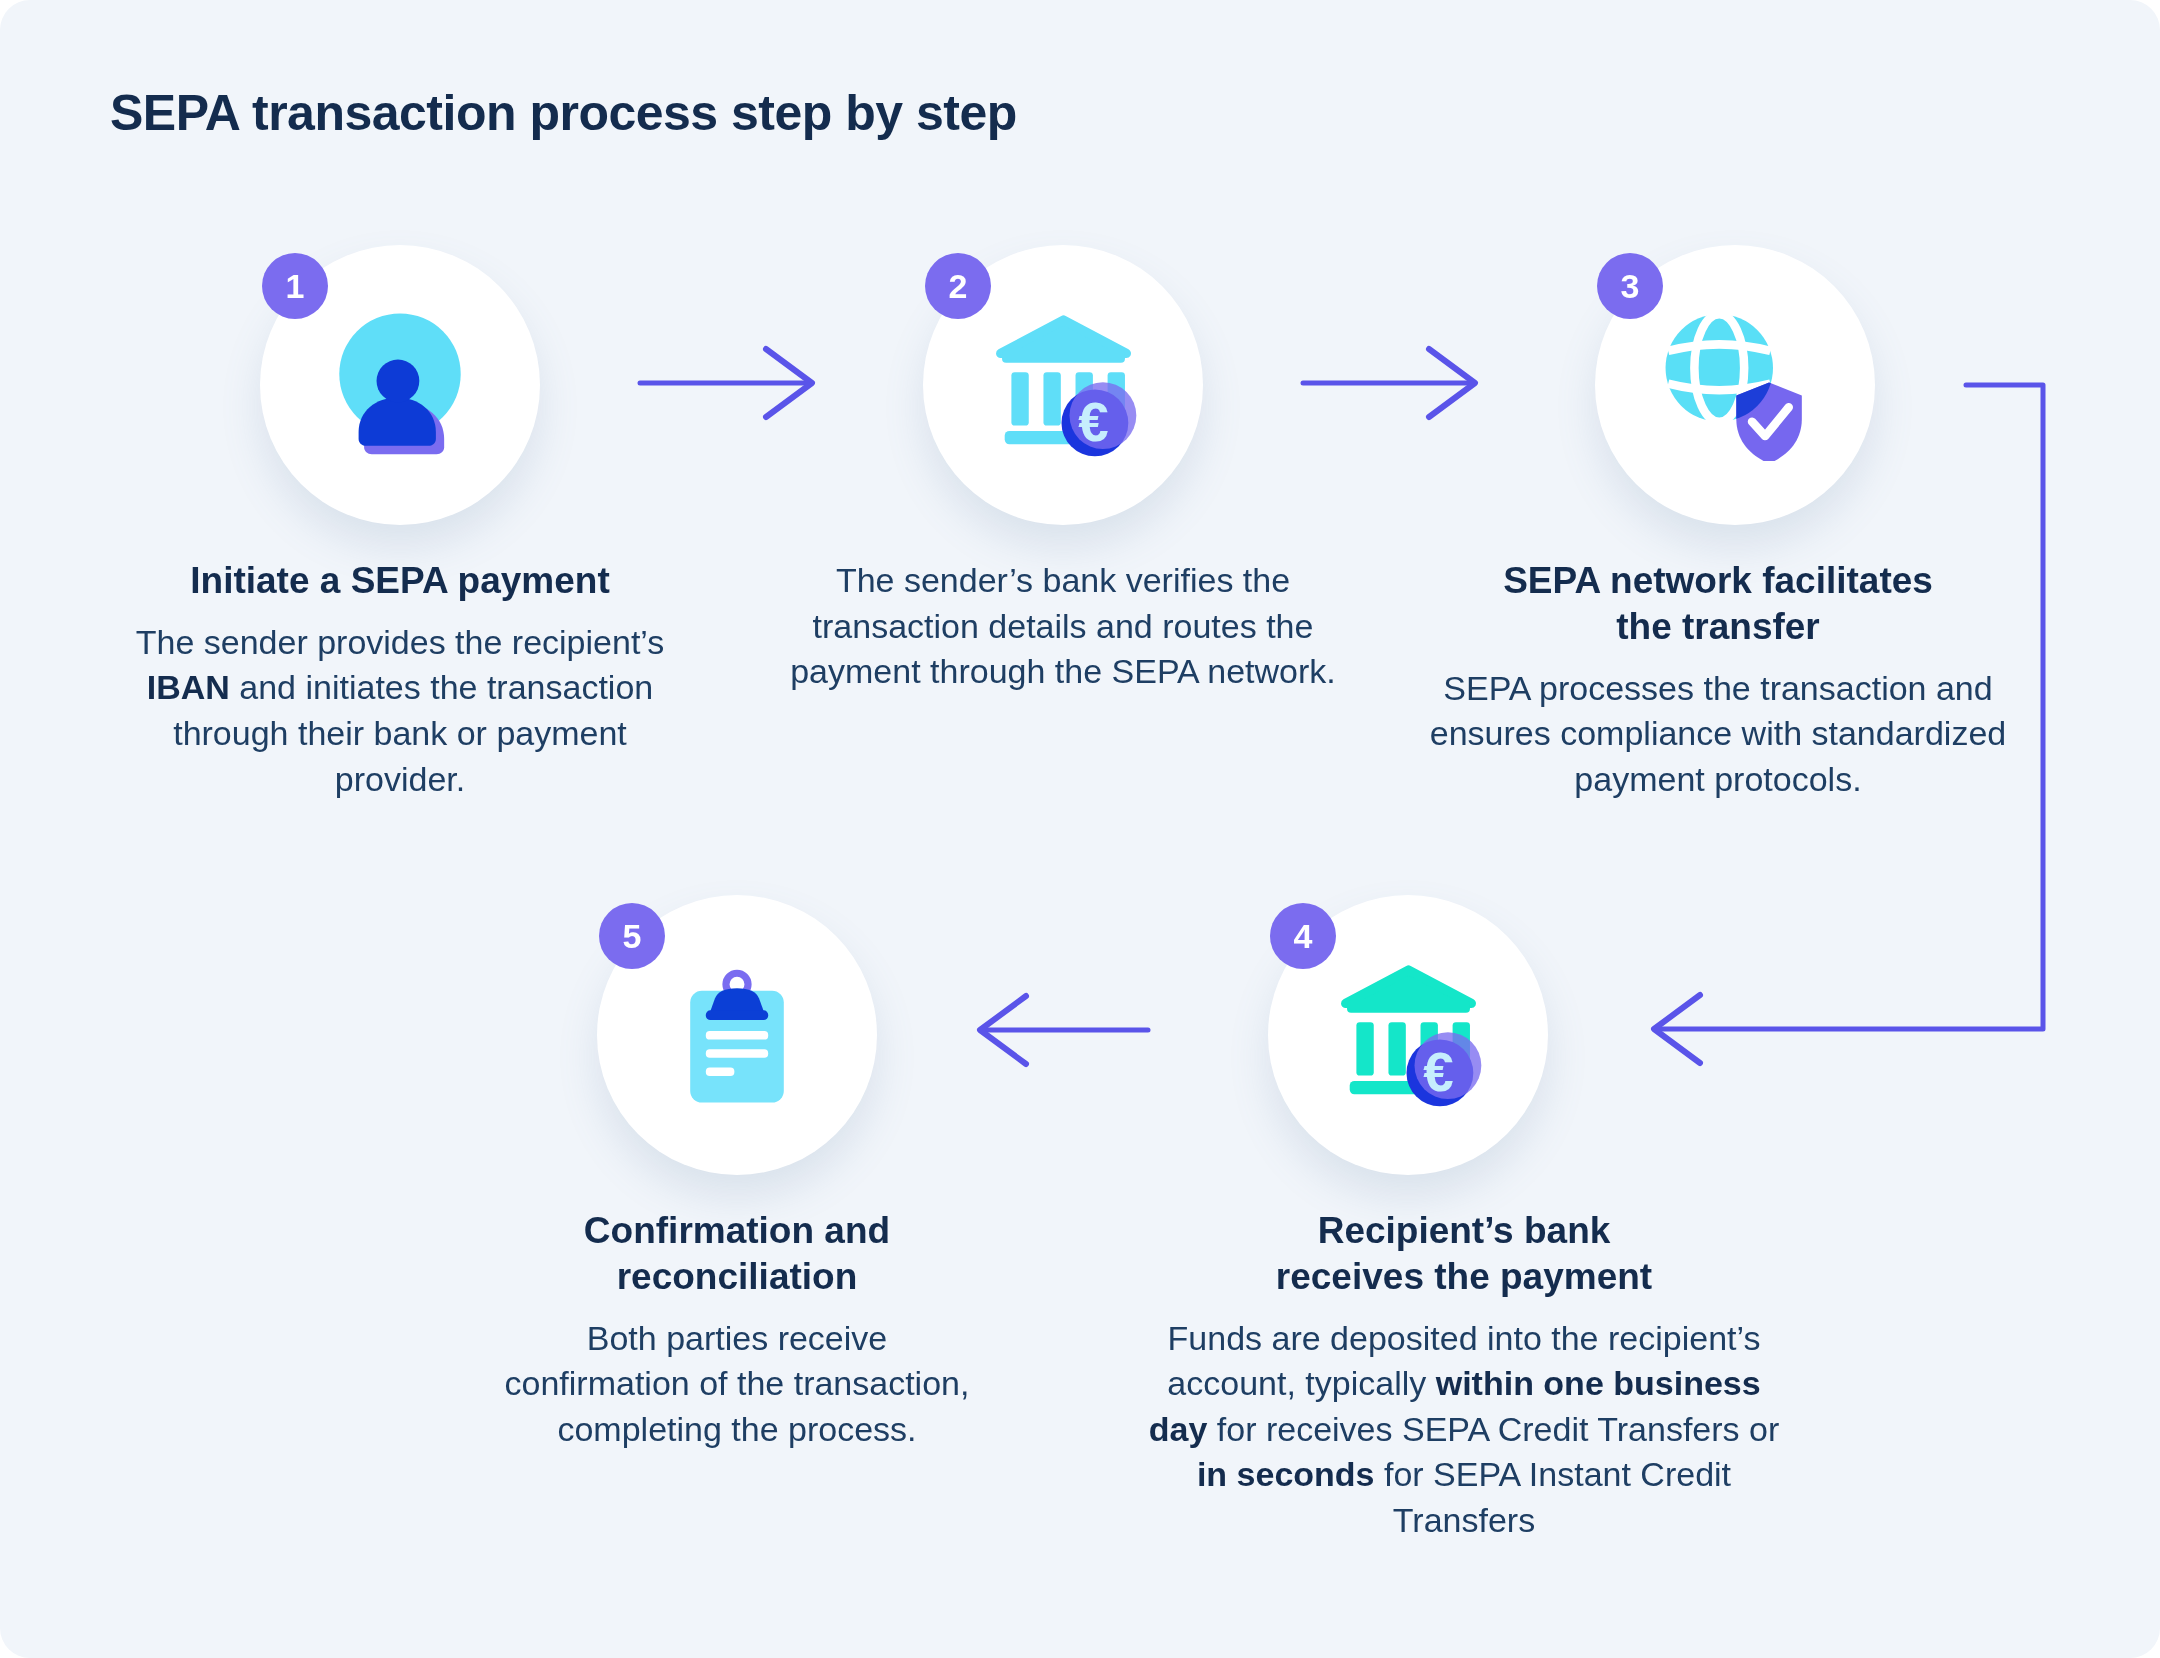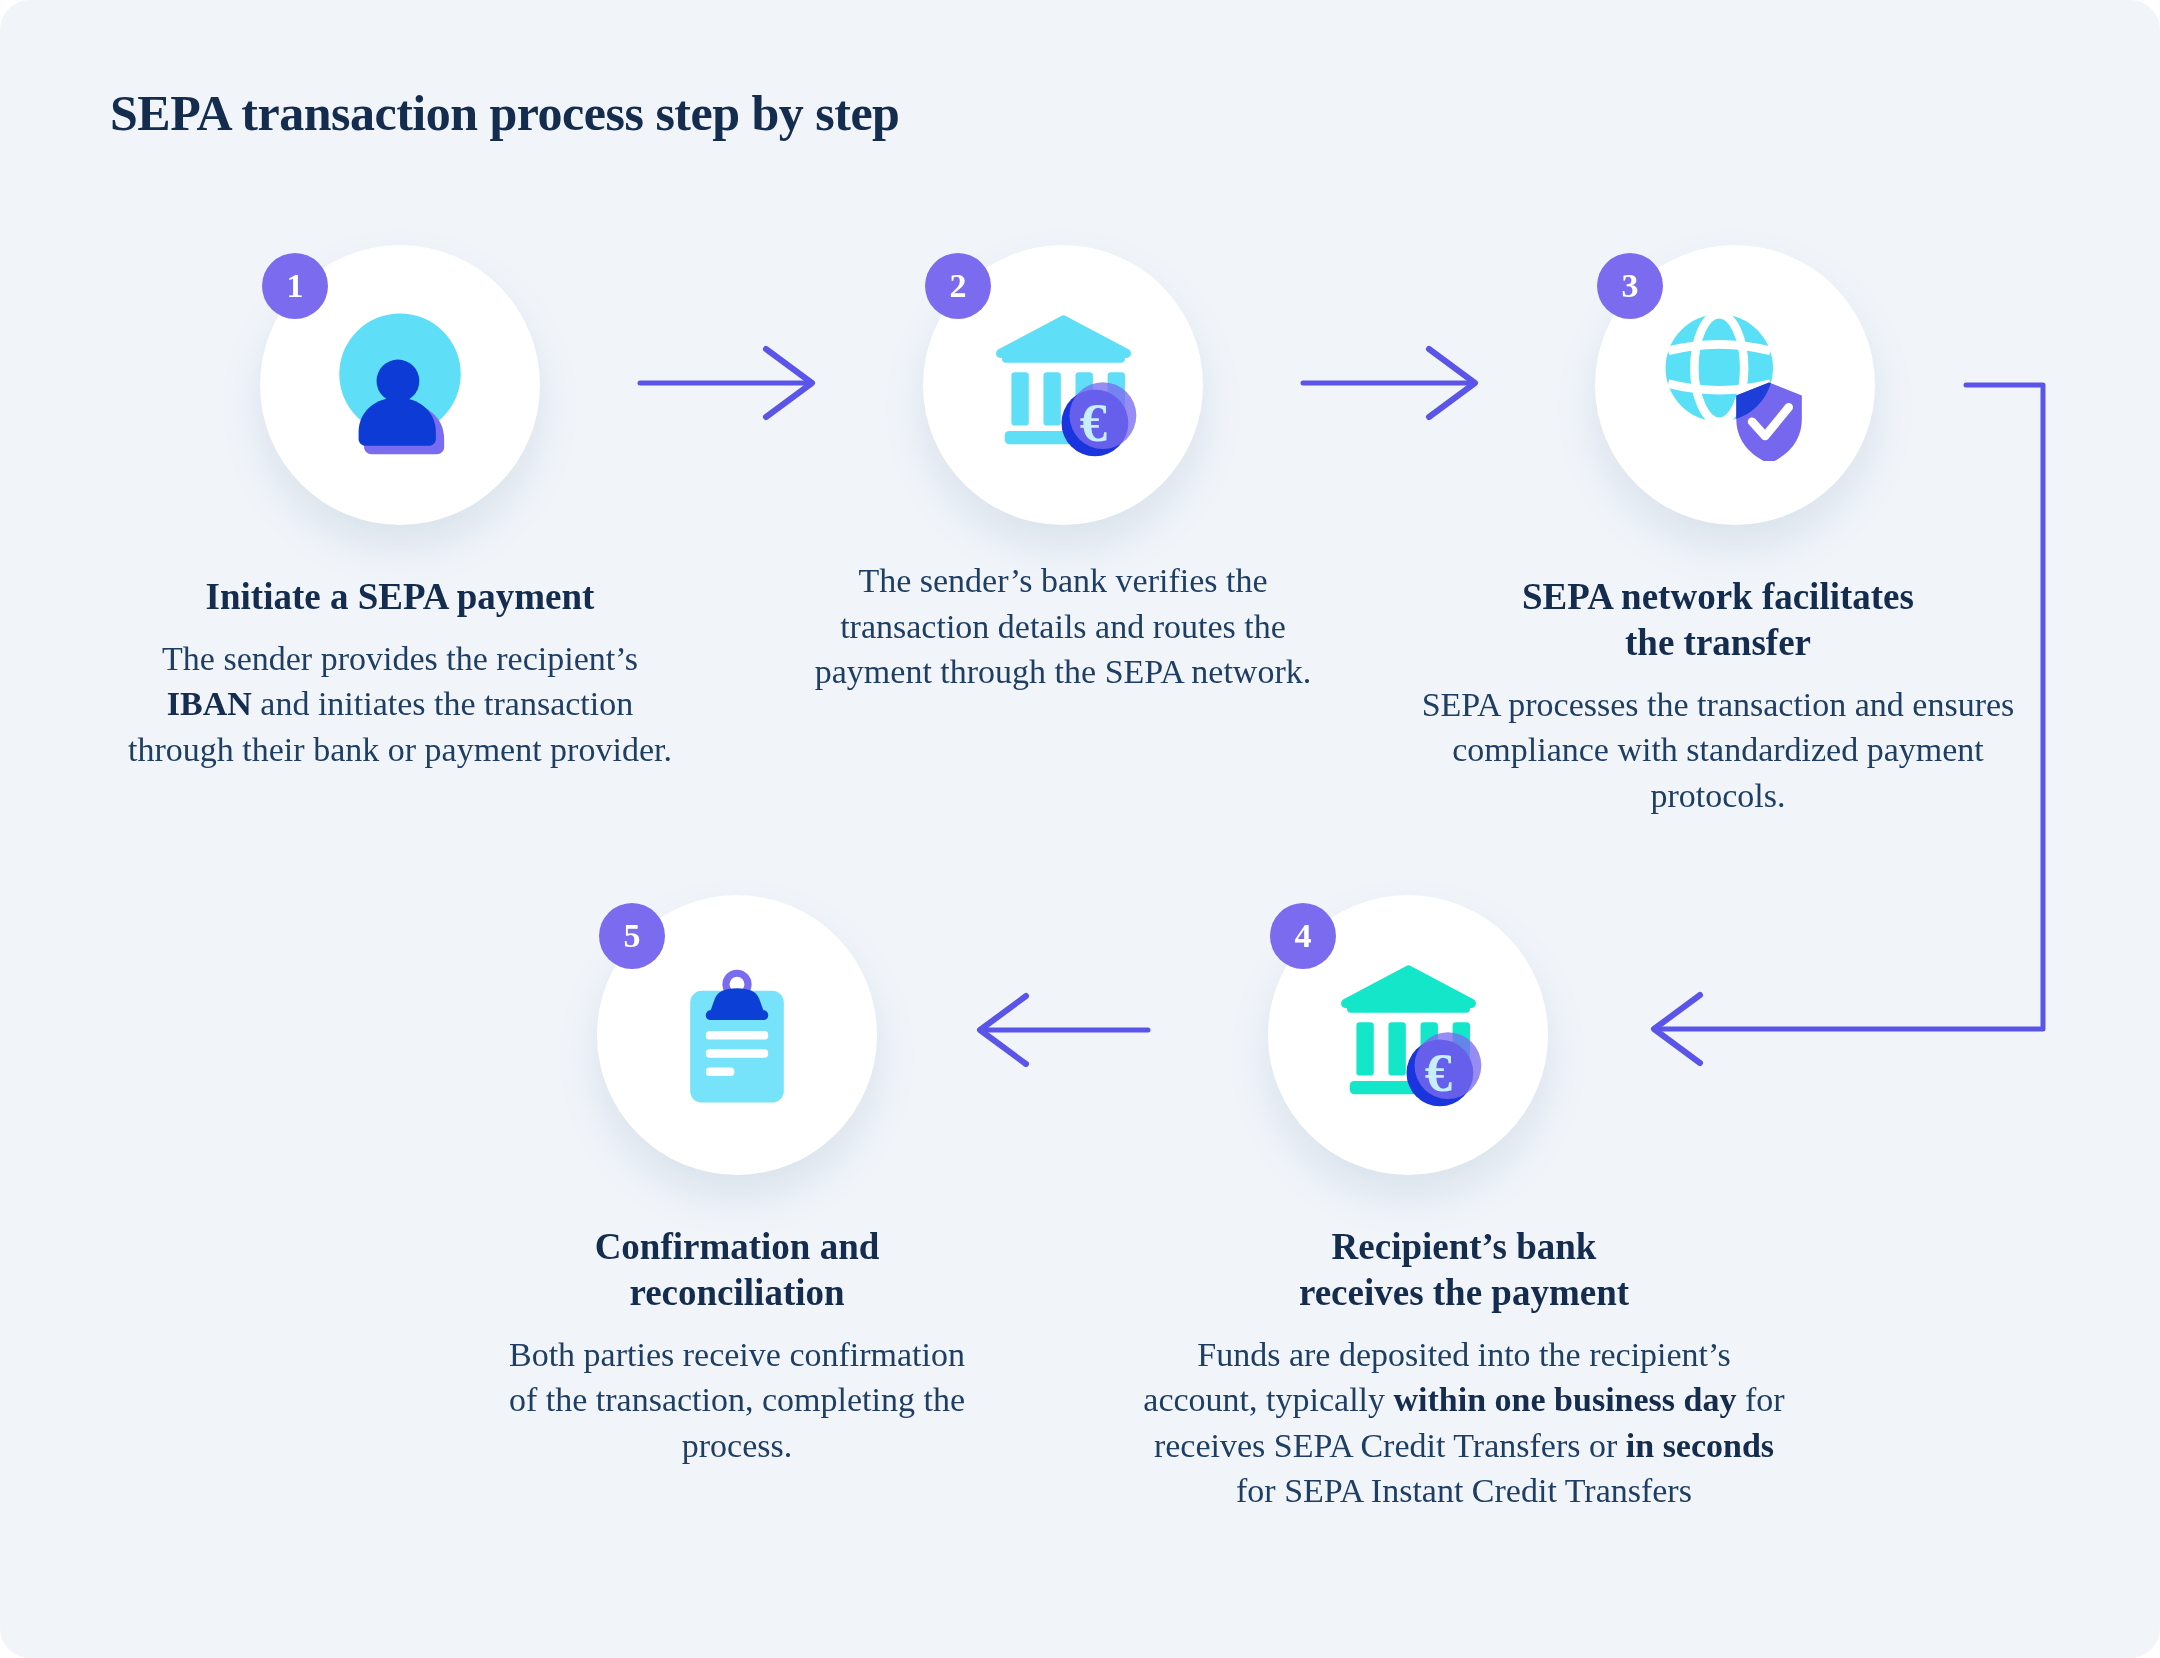--- a/index.html
+++ b/index.html
@@ -1,32 +1,32 @@
 <!DOCTYPE html>
 <html><head>
 <meta charset="utf-8">
 <style>
   html,body{margin:0;padding:0;background:#ffffff;}
   body{font-family:"Liberation Sans", sans-serif;}
-  .canvas{position:relative;width:2160px;height:1658px;background:#F1F5FA;border-radius:30px;overflow:hidden;font-family:Liberation Serif, serif;}
+  .canvas{position:relative;width:2160px;height:1658px;background:#F1F5FA;border-radius:30px;overflow:hidden;}
   .page-title{position:absolute;left:110px;top:84px;font-size:50px;font-weight:700;color:#142C4E;letter-spacing:-0.5px;}
 
   .circle{position:absolute;width:280px;height:280px;border-radius:50%;background:#ffffff;
           box-shadow:0 22px 40px rgba(100,130,170,0.16);display:flex;align-items:center;justify-content:center;}
   #c1{left:260px;top:245px}
   #c2{left:923px;top:245px}
   #c3{left:1595px;top:245px}
   #c4{left:1268px;top:895px}
   #c5{left:597px;top:895px}
 
   .badge{position:absolute;left:2px;top:8px;width:66px;height:66px;border-radius:50%;background:#7B6CEF;
          color:#ffffff;font-size:34px;font-weight:700;display:flex;align-items:center;justify-content:center;}
 
   .tb{position:absolute;text-align:center;color:#1E3E63;}
-  .tb h3{margin:16px 0 16px 0;font-size:37px;line-height:1.24;font-weight:700;color:#142C4E;white-space:pre-line;}
+  .tb h3{margin:0 0 16px 0;font-size:37px;line-height:1.24;font-weight:700;color:#142C4E;white-space:pre-line;}
   .tb p{margin:0;font-size:34px;line-height:1.34;font-weight:400;}
   .tb p b{color:#142C4E;font-weight:700;margin-top:28px;}
   #t1{left:120px;top:558px;width:560px}
   #t2{left:783px;top:558px;width:560px}
   #t3{left:1418px;top:558px;width:600px}
   #t4{left:1136px;top:1208px;width:656px}
   #t5{left:497px;top:1208px;width:480px}
 
   .arrows{position:absolute;left:0;top:0;width:2160px;height:1658px;pointer-events:none;}
 </style>

